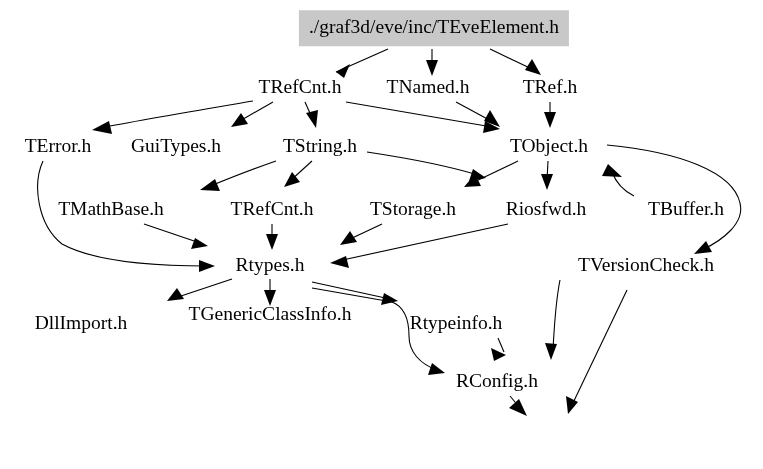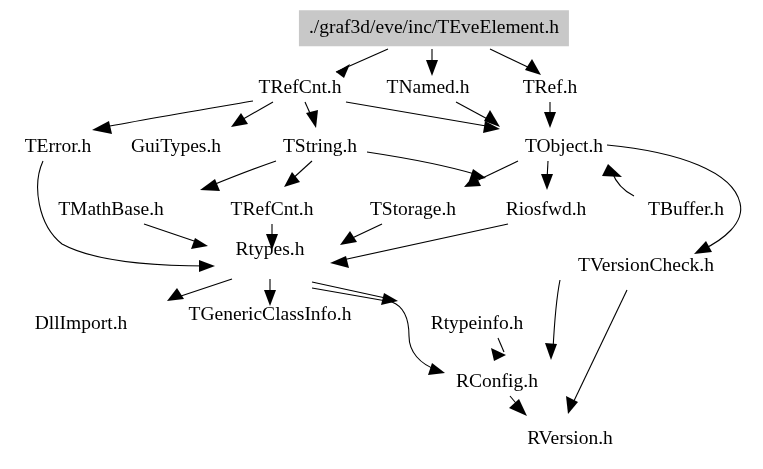--- a/index.html
+++ b/index.html
@@ -207,28 +207,27 @@
   </svg>
 
   <div id="node-layer">
     <div class="node root-node" style="left:434px; top:28px;">./graf3d/eve/inc/TEveElement.h</div>
     <div class="node" style="left:300px; top:87px;">TRefCnt.h</div>
     <div class="node" style="left:428px; top:87px;">TNamed.h</div>
     <div class="node" style="left:550px; top:87px;">TRef.h</div>
     <div class="node" style="left:58px;  top:146px;">TError.h</div>
     <div class="node" style="left:176px; top:146px;">GuiTypes.h</div>
     <div class="node" style="left:320px; top:146px;">TString.h</div>
-    <div class="node" style="left:549px; top:146px;margin-left:15px;">TObject.h</div>
+    <div class="node" style="left:549px; top:146px;">TObject.h</div>
     <div class="node" style="left:111px; top:209px;">TMathBase.h</div>
     <div class="node" style="left:272px; top:209px;">TRefCnt.h</div>
     <div class="node" style="left:413px; top:209px;">TStorage.h</div>
     <div class="node" style="left:546px; top:209px;font-family:Liberation Serif, serif;">Riosfwd.h</div>
     <div class="node" style="left:686px; top:209px;text-align:right;">TBuffer.h</div>
-    <div class="node" style="left:270px; top:249px;text-align:right;">Rtypes.h</div>
+    <div class="node" style="left:270px; top:265px;text-align:right;">Rtypes.h</div>
     <div class="node" style="left:646px; top:265px;text-align:center;">TVersionCheck.h</div>
     <div class="node" style="left:73px;  top:323px;margin-left:8px;">DllImport.h</div>
     <div class="node" style="left:270px; top:314px;">TGenericClassInfo.h</div>
-    <div class="node" style="left:477px; top:323px;text-align:right;">Rtypeinfo.h</div>
+    <div class="node" style="left:456px; top:323px;text-align:right;">Rtypeinfo.h</div>
     <div class="node" style="left:497px; top:381px;">RConfig.h</div>
-    <div class="node" style="left:570px; top:438px;">RVersion.h</div>
   </div>
 
 </div>
 
 </body></html>

